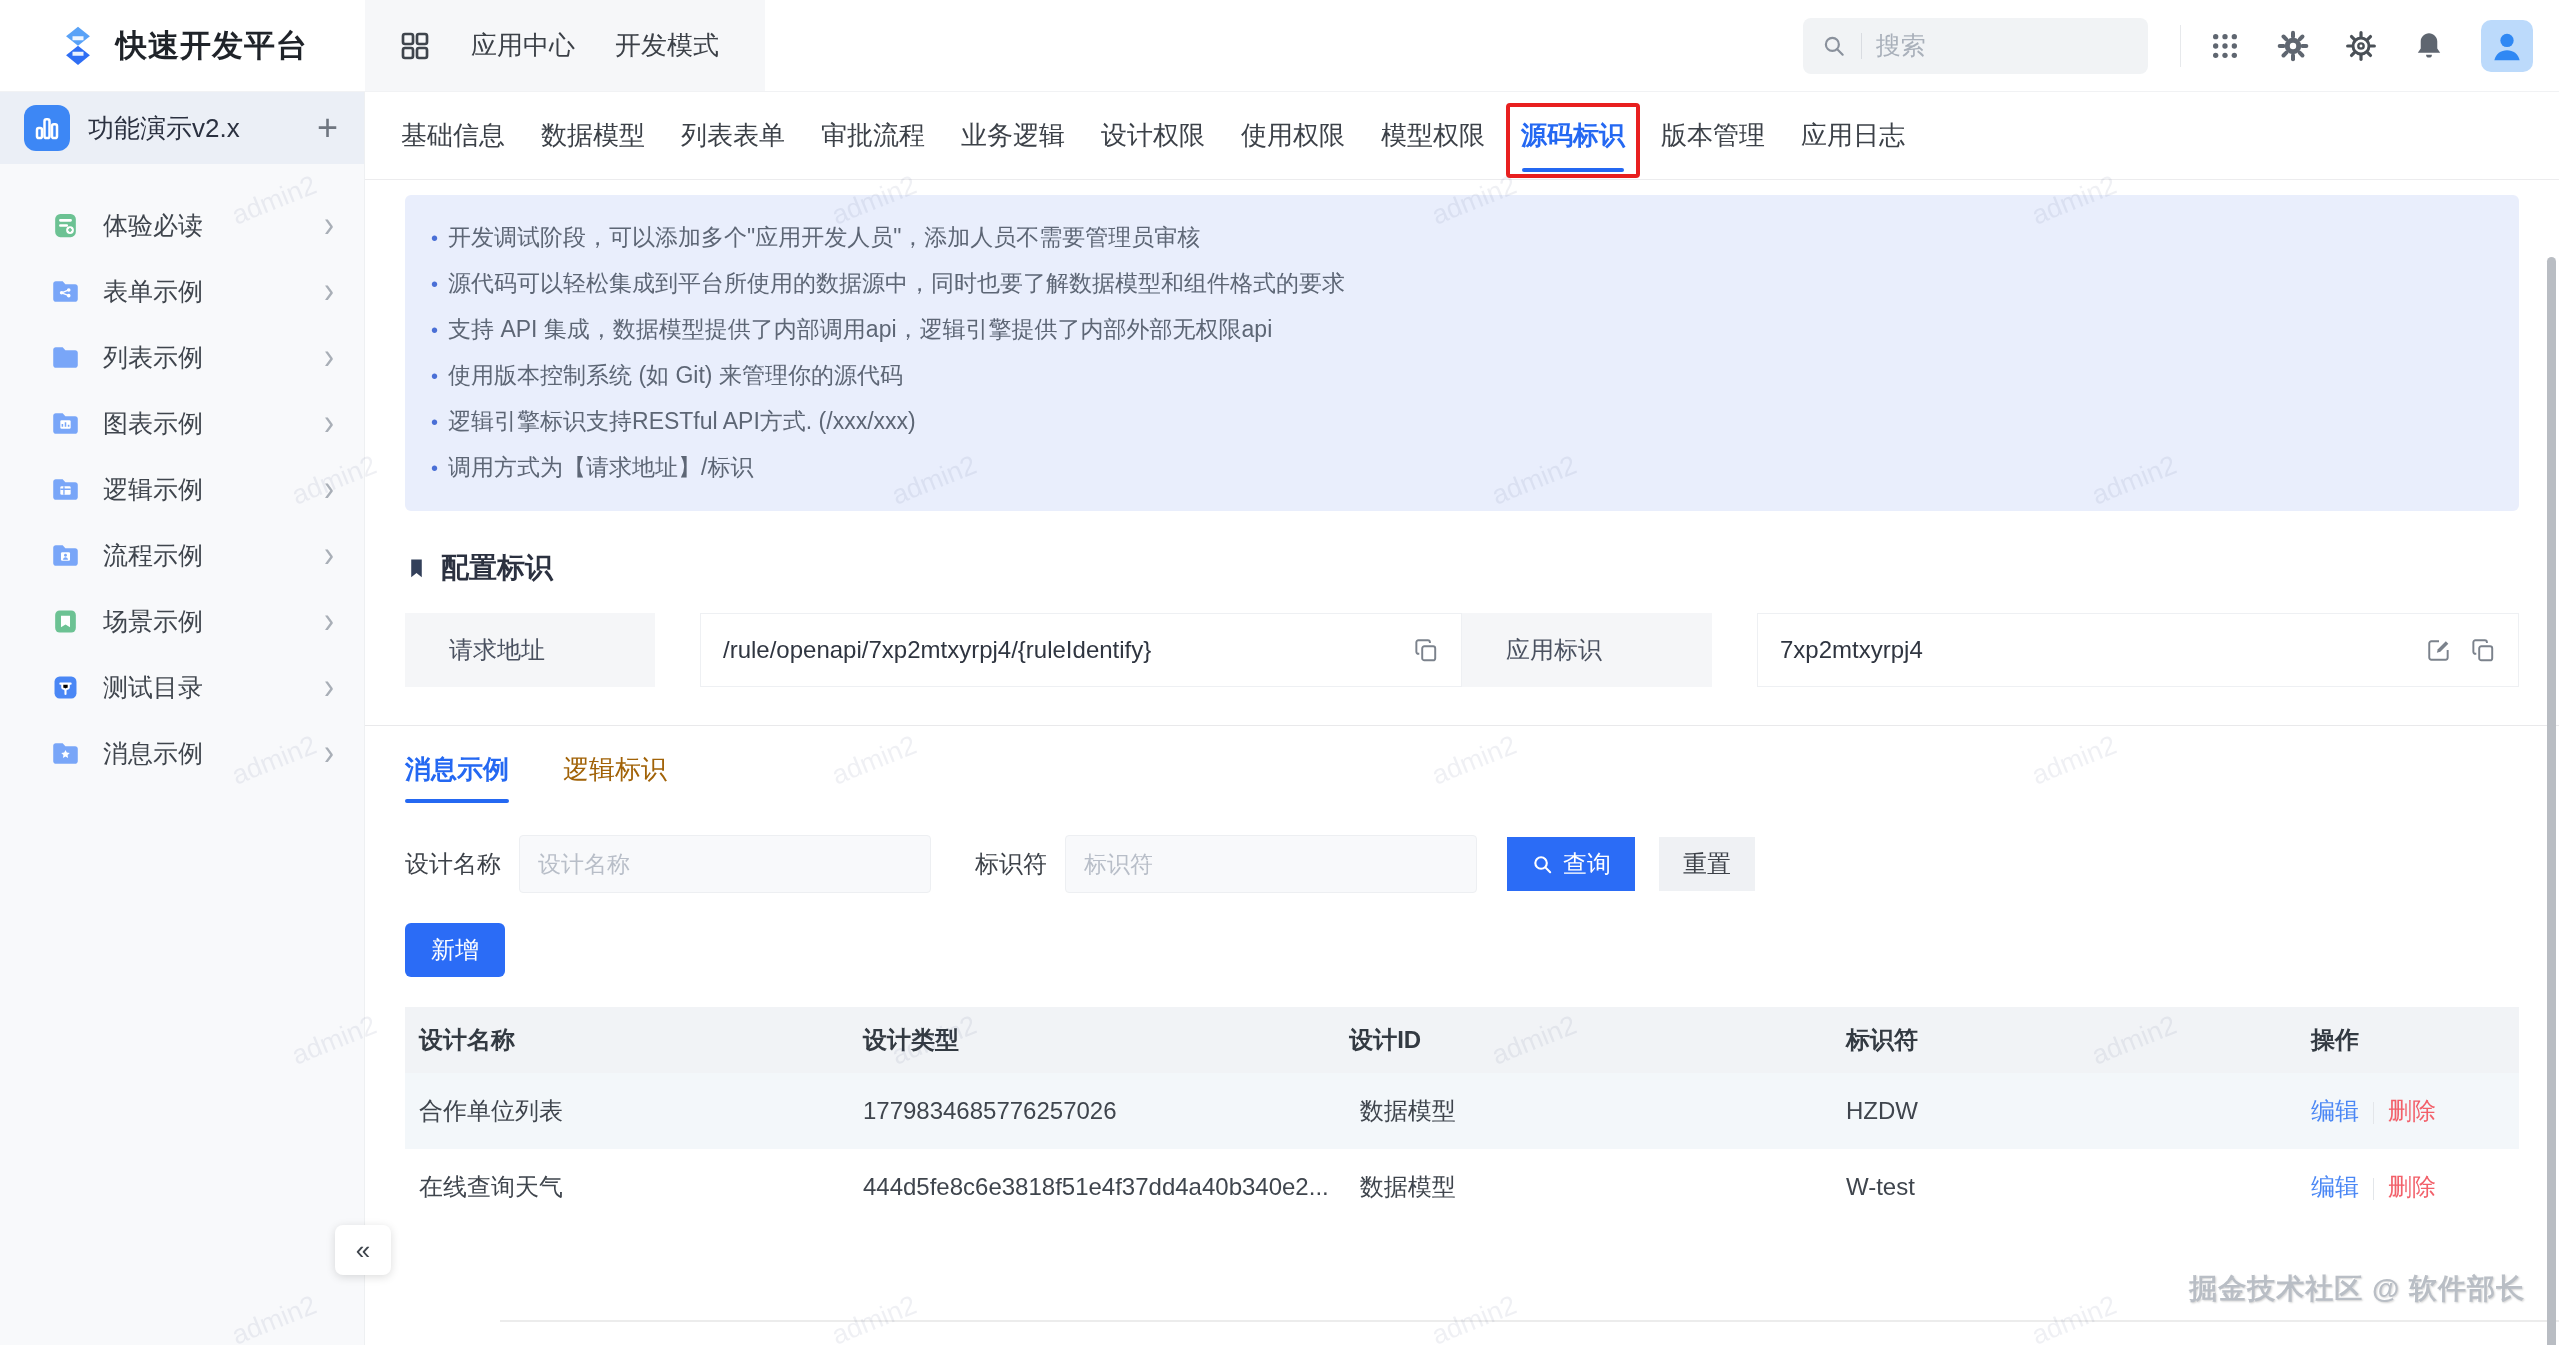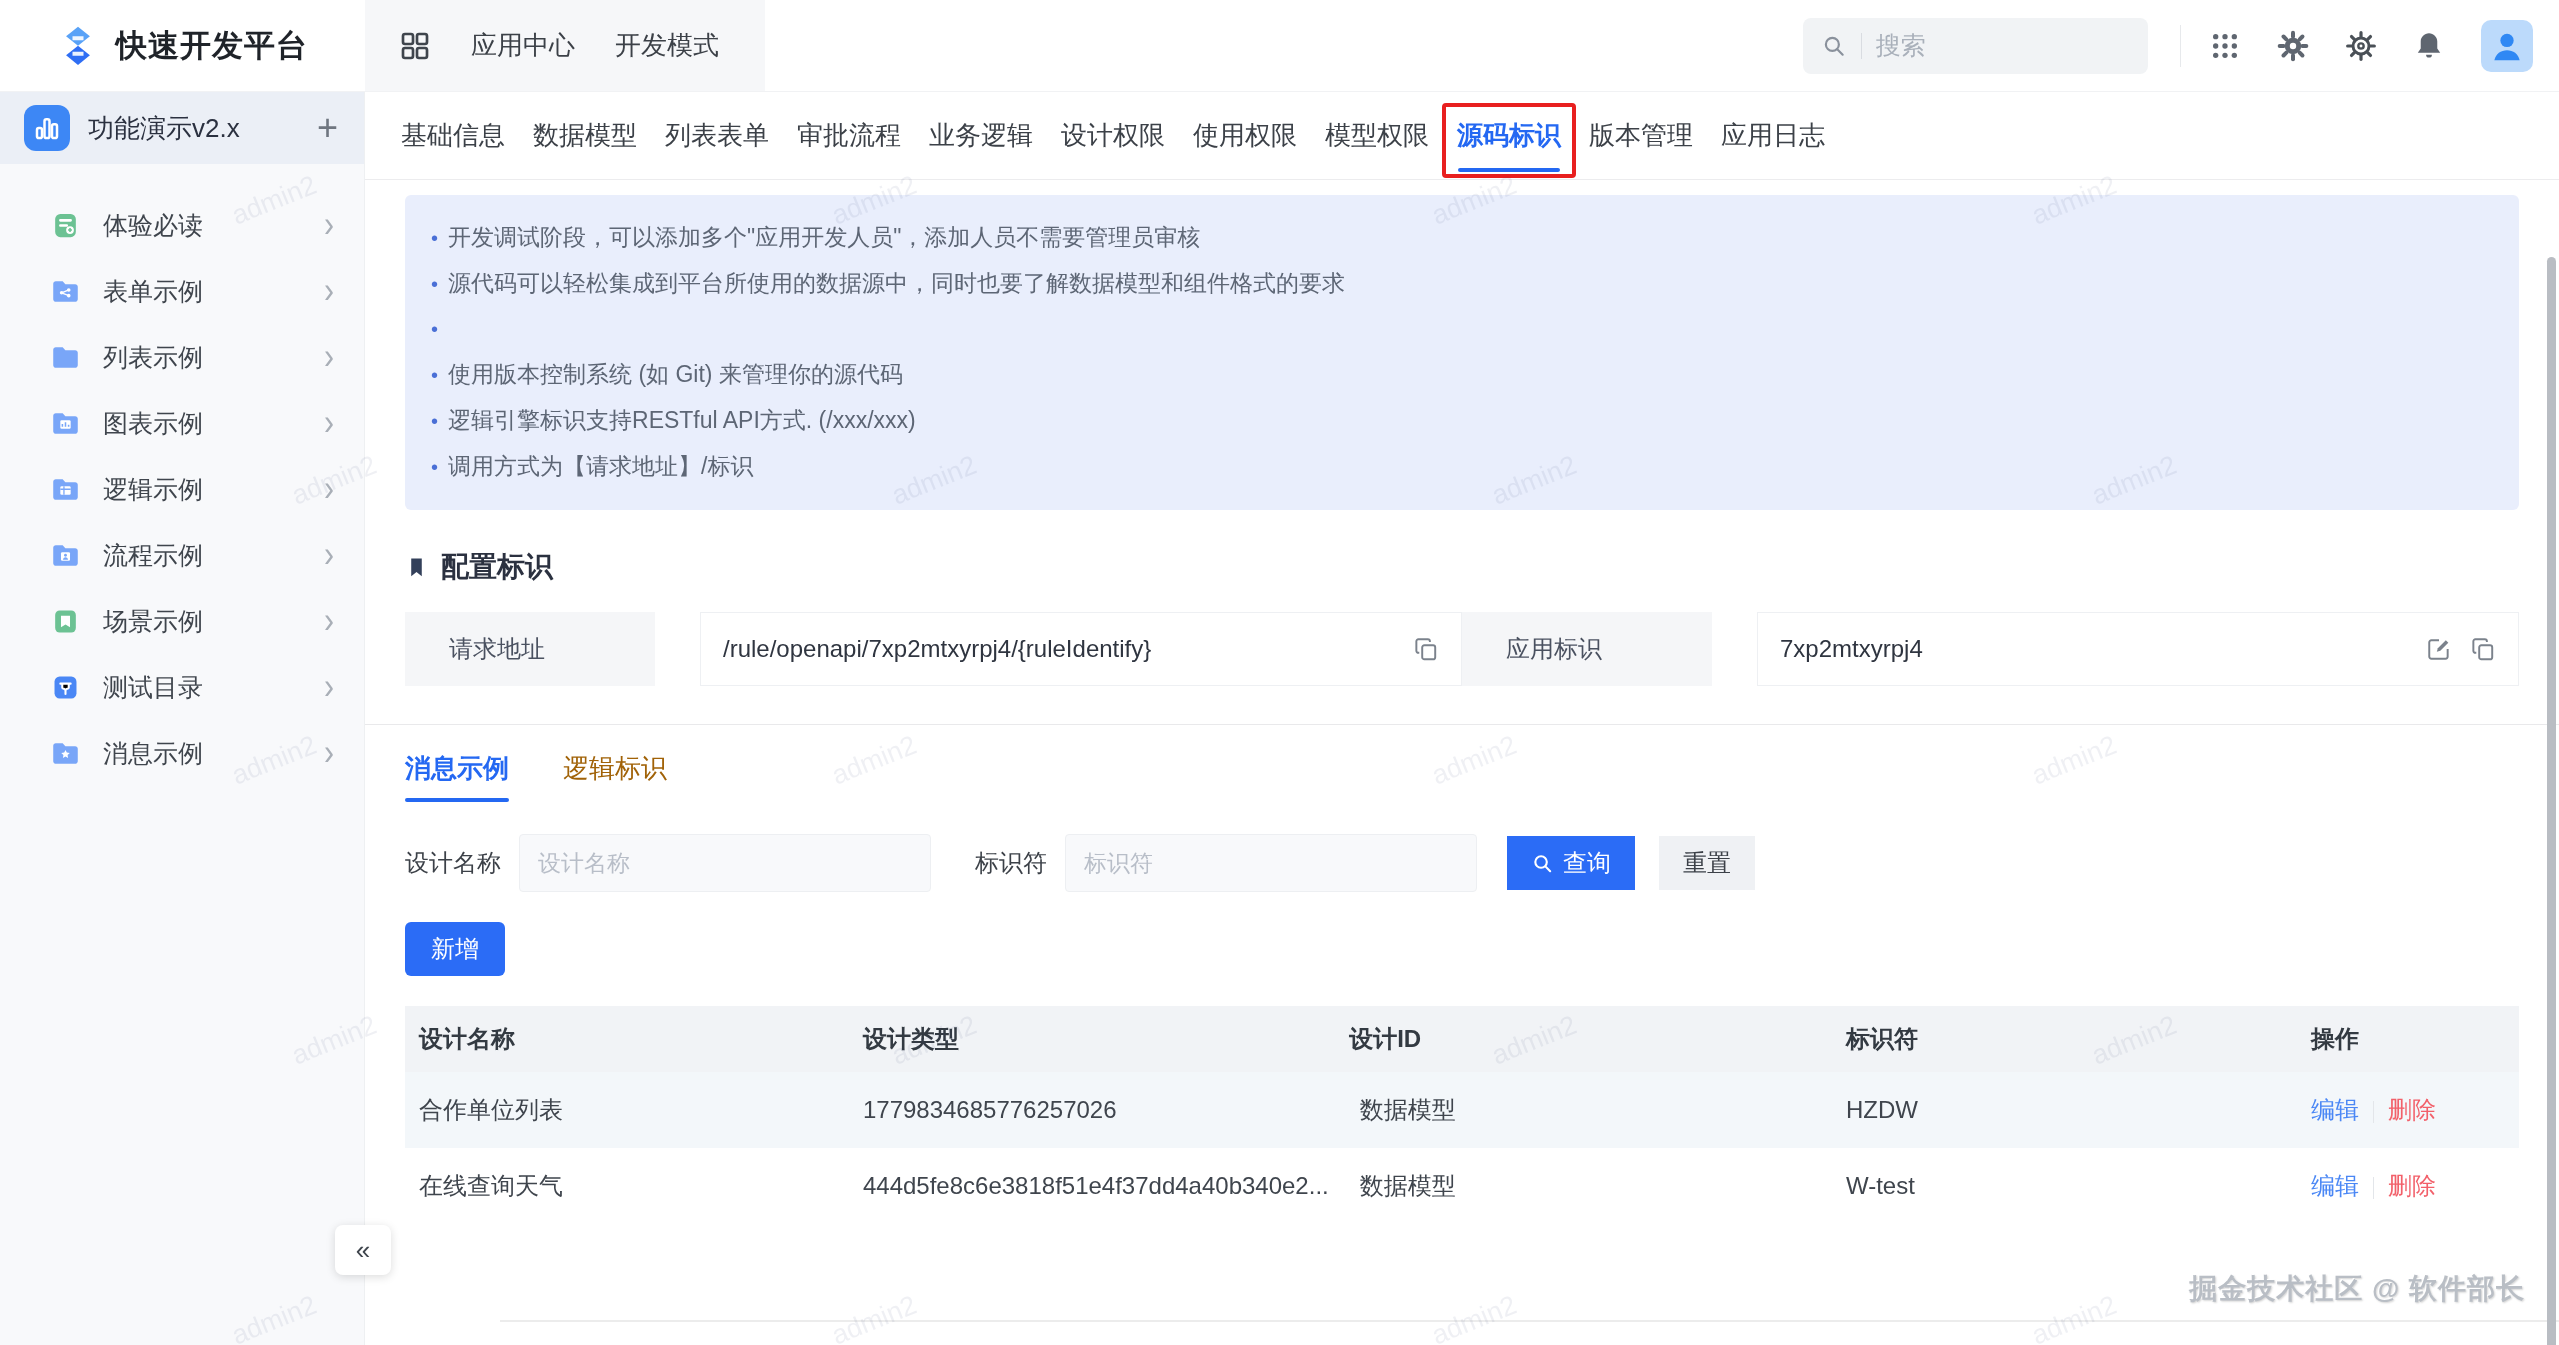--- a/index.html
+++ b/index.html
@@ -36,21 +36,21 @@
   .app-add { font-size:36px; color:#6f7680; line-height:1; cursor:pointer; }
   .menu { padding-top:28px; }
   .menu-item { height:66px; display:flex; align-items:center; padding:0 30px 0 50px; cursor:pointer; }
   .menu-item svg { width:31px; height:31px; flex:none; }
   .menu-label { font-size:25px; color:#3f454d; margin-left:22px; flex:1; white-space:nowrap; }
   .menu-chevron { font-size:30px; color:#a9afb7; line-height:1; transform:scaleY(1.2); }
   .collapse-btn { position:absolute; right:-27px; bottom:70px; width:56px; height:50px; background:#fff; border-radius:8px; box-shadow:0 2px 10px rgba(0,0,0,.14); display:flex; align-items:center; justify-content:center; font-size:26px; color:#3f454d; cursor:pointer; z-index:6; }
 
   
   .main { background:#fff; position:relative; overflow:hidden; }
-  .tabbar { height:88px; border-bottom:1px solid #ececee; display:flex; align-items:flex-start; gap:28px; padding-left:36px; }
+  .tabbar { height:88px; border-bottom:1px solid #ececee; display:flex; align-items:flex-start; gap:36px; padding-left:36px; }
   .tab { font-size:26px; color:#3c4148; height:100%; display:flex; align-items:center; position:relative; cursor:pointer; white-space:nowrap; }
   .tab.active { color:var(--active-tab,#2468f2); font-weight:bold; }
   .tab-underline { position:absolute; left:1px; right:1px; bottom:7px; height:4px; border-radius:2px; background:var(--active-tab,#2468f2); }
   .red-box { position:absolute; top:11px; bottom:1px; left:-15px; right:-15px; border:4px solid var(--annotation,#e81f1f); border-radius:4px; pointer-events:none; }
 
   .content { padding:0 40px; }
   .info-panel { margin-top:15px; background:var(--info-bg,#e9eefc); border-radius:6px; padding:20px 26px; }
   .bullet-line { display:flex; align-items:baseline; line-height:45px; font-size:23px; color:#5d6675; }
   .bullet-dot { color:#4a6fd6; margin-right:10px; font-size:20px; }
 
@@ -332,20 +332,21 @@
         <div class="bullet-line">
             <span class="bullet-dot">•</span>
             <span>开发调试阶段，可以添加多个"应用开发人员"，添加人员不需要管理员审核</span>
           </div>
         <div class="bullet-line">
             <span class="bullet-dot">•</span>
             <span>源代码可以轻松集成到平台所使用的数据源中，同时也要了解数据模型和组件格式的要求</span>
           </div>
         <div class="bullet-line">
             <span class="bullet-dot">•</span>
+            <span>支持 API 集成，数据模型提供了内部调用api，逻辑引擎提供了内部外部无权限api</span>
           </div>
         <div class="bullet-line">
             <span class="bullet-dot">•</span>
             <span>使用版本控制系统 (如 Git) 来管理你的源代码</span>
           </div>
         <div class="bullet-line">
             <span class="bullet-dot">•</span>
             <span>逻辑引擎标识支持RESTful API方式. (/xxx/xxx)</span>
           </div>
         <div class="bullet-line">

